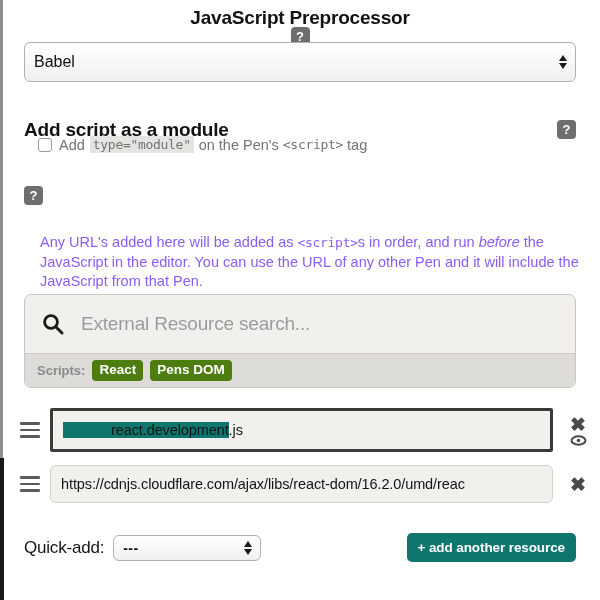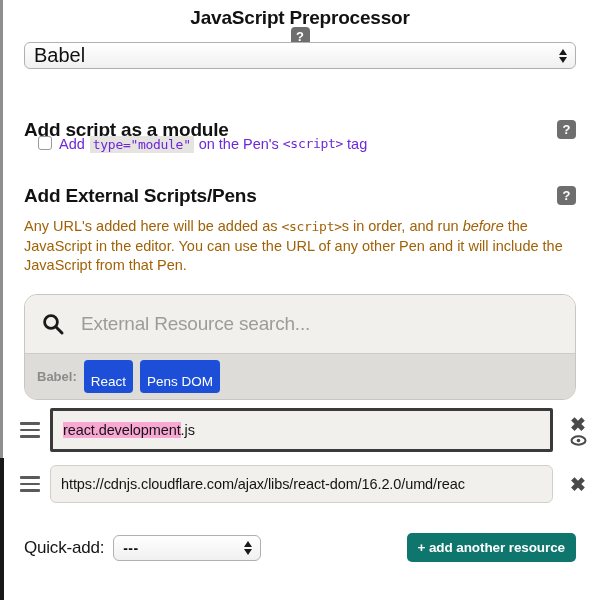--- a/index.html
+++ b/index.html
@@ -55,25 +55,25 @@
     flex: 0 0 auto;
     font-family: "Liberation Sans", sans-serif;
   }
 
   
   .nselect {
     position: relative;
     background: linear-gradient(#ffffff, #f0f0f0);
     border: 1px solid #b0b0b0;
     border-radius: 6px;
-    height: 27px;
+    height: 40px;
     display: flex;
     align-items: center;
     padding: 0 26px 0 9px;
-    font-size: 20px;
+    font-size: 16px;
     color: #101010;
   }
   .nselect .arrows {
     position: absolute;
     right: 8px; top: 50%;
     transform: translateY(-50%);
     display: flex;
     flex-direction: column;
     gap: 2px;
   }
@@ -81,23 +81,23 @@
     width: 0; height: 0;
     border-left: 4.5px solid transparent;
     border-right: 4.5px solid transparent;
   }
   .tri-up { border-bottom: 6px solid #1a1a1a; }
   .tri-dn { border-top: 6px solid #1a1a1a; }
 
   
   .check-row {
     display: flex;
-    align-items: flex-start;
+    align-items: center;
     font-size: 14.5px;
-    color: #6d28d9;
+    color: #737373;
     padding-left: 14px;
   }
   .cbox {
     width: 14px; height: 14px;
     border: 1px solid #9a9a9a;
     border-radius: 3px;
     background: #fff;
     margin-right: 7px;
     flex: 0 0 auto;
   }
@@ -107,29 +107,29 @@
     letter-spacing: -0.3px;
   }
   code.hl {
     background: #e6e4e0;
     padding: 1px 3px;
   }
 
   .desc {
     font-size: 14.5px;
     line-height: 19.5px;
-    color: #a16207;
-    margin: 0;
+    color: #8b5cf6;
+    margin: 16px;
   }
   .desc em { font-style: italic; }
 
   
   .search-panel {
     border: 1px solid #c9c6c1;
-    border-radius: 13px;
+    border-radius: 7px;
     overflow: hidden;
     background: #f2f0ec;
   }
   .search-field {
     display: flex;
     align-items: center;
     height: 58px;
     padding: 0 16px;
     background: #f2f0ec;
   }
@@ -146,26 +146,26 @@
     gap: 7px;
     padding: 6px 12px;
     border-top: 1px solid #cfccc7;
   }
   .recent-label {
     font-size: 13px;
     font-weight: bold;
     color: #8b8b8b;
   }
   .tag {
-    background: #1d4ed8;
+    background: #4d7c0f;
     color: #ffffff;
     font-size: 13.5px;
-    font-weight: normal;
+    font-weight: bold;
     border-radius: 4px;
-    padding: 14px 7px 3px;
+    padding: 2px 7px 3px;
     line-height: 1.15;
   }
 
   
   .res-row {
     display: flex;
     align-items: center;
     gap: 10px;
   }
   .drag-handle {
@@ -198,21 +198,22 @@
   .res-input.focused {
     border: 3px solid #3a3a3a;
     border-radius: 2px;
     height: 44px;
   }
   .res-input.plain {
     border: 1px solid #d3d0cb;
     border-radius: 6px;
   }
   .sel-hl {
-    background: #f9a8d4;
+    background: #0f766e;
+    padding-left: 48px;
   }
   .row-actions {
     width: 30px;
     flex: 0 0 auto;
     display: flex;
     flex-direction: column;
     align-items: center;
     justify-content: center;
     gap: 1px;
   }
@@ -304,36 +305,35 @@
       <span class="cbox"></span>
       <span>Add</span>
       <code class="mono hl" style="margin:0 5px;">type="module"</code>
       <span>on the Pen's</span>
       <code class="mono" style="margin:0 4px;">&lt;script&gt;</code>
       <span>tag</span>
     </label>
   </div>
 
   <div class="b-ext-title title-row">
-    <h2 class="section-title">Add External Scripts/Pens</h2>
     <div class="help-icon">?</div>
   </div>
 
   <p class="b-ext-desc desc"><span>Any URL's added here will be added as </span><code class="mono">&lt;script&gt;</code><span>s in order, and run </span><em>before</em><span> the JavaScript in the editor. You can use the URL of any other Pen and it will include the JavaScript from that Pen.</span></p>
 
   <div class="b-search search-panel">
     <div class="search-field">
       <svg width="24" height="24" viewBox="0 0 24 24">
         <circle cx="10" cy="10" r="6.4" fill="none" stroke="#1a1a1a" stroke-width="2.8"></circle>
         <line x1="14.8" y1="14.8" x2="21" y2="21" stroke="#1a1a1a" stroke-width="3" stroke-linecap="round"></line>
       </svg>
       <span class="search-placeholder">External Resource search...</span>
     </div>
     <div class="recent-bar">
-      <span class="recent-label">Babel:</span>
+      <span class="recent-label">Scripts:</span>
       <span class="tag">React</span>
       <span class="tag">Pens DOM</span>
     </div>
   </div>
 
   <div class="b-row1 res-row">
     <span class="drag-handle">
       <i></i>
         <i></i>
         <i></i>

